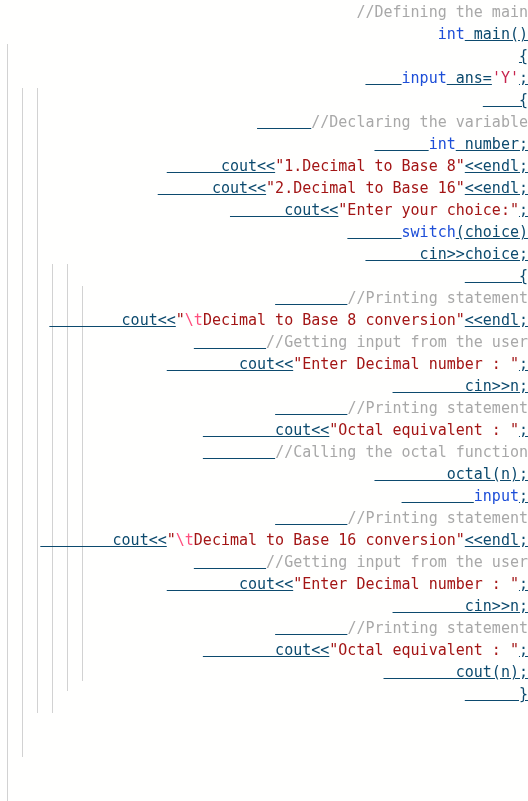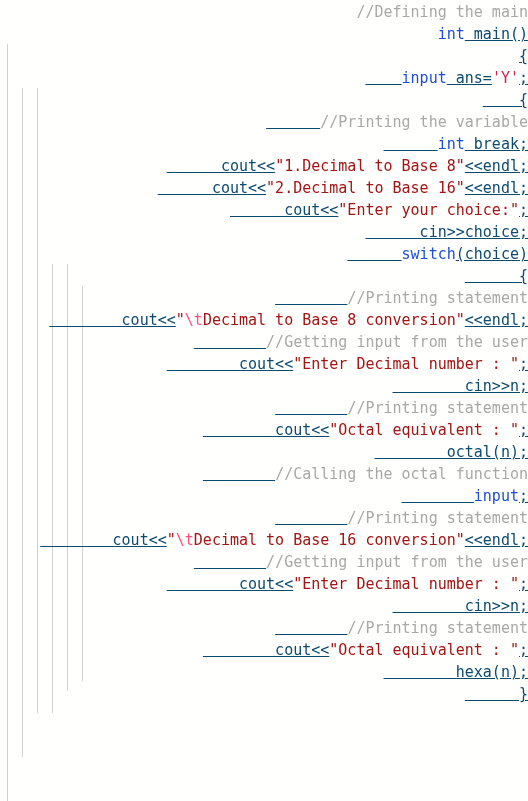--- a/index.html
+++ b/index.html
@@ -75,41 +75,41 @@
       <div class="indent-guide" style="left: 52px; top: 264px; height: 449px; background: rgb(210, 210, 210);"></div>
       <div class="indent-guide" style="left: 67px; top: 264px; height: 427px; background: rgb(210, 210, 210);"></div>
       <div class="indent-guide" style="left: 82px; top: 286px; height: 395px; background: rgb(210, 210, 210);"></div>
     </div>
   <div id="code-lines">
       <div class="code-line"><span class="t-comment">//Defining the main</span></div>
       <div class="code-line"><span class="t-keyword">int</span><span class="t-plain"> main()</span></div>
       <div class="code-line"><span class="t-plain">{</span></div>
       <div class="code-line"><span class="t-plain">    </span><span class="t-keyword">input</span><span class="t-plain"> ans=</span><span class="t-char">'Y'</span><span class="t-plain">;</span></div>
       <div class="code-line"><span class="t-plain">    {</span></div>
-      <div class="code-line"><span class="t-plain">      </span><span class="t-comment">//Printing the variable</span></div>
-      <div class="code-line"><span class="t-plain">      </span><span class="t-keyword">int</span><span class="t-plain"> break;</span></div>
+      <div class="code-line"><span class="t-plain">      </span><span class="t-comment">//Declaring the variable</span></div>
+      <div class="code-line"><span class="t-plain">      </span><span class="t-keyword">int</span><span class="t-plain"> number;</span></div>
       <div class="code-line"><span class="t-plain">      cout&lt;&lt;</span><span class="t-string">"1.Decimal to Base 8"</span><span class="t-plain">&lt;&lt;endl;</span></div>
       <div class="code-line"><span class="t-plain">      cout&lt;&lt;</span><span class="t-string">"2.Decimal to Base 16"</span><span class="t-plain">&lt;&lt;endl;</span></div>
       <div class="code-line"><span class="t-plain">      cout&lt;&lt;</span><span class="t-string">"Enter your choice:"</span><span class="t-plain">;</span></div>
+      <div class="code-line"><span class="t-plain">      </span><span class="t-keyword">switch</span><span class="t-plain">(choice)</span></div>
       <div class="code-line"><span class="t-plain">      cin&gt;&gt;choice;</span></div>
-      <div class="code-line"><span class="t-plain">      </span><span class="t-keyword">switch</span><span class="t-plain">(choice)</span></div>
       <div class="code-line"><span class="t-plain">      {</span></div>
       <div class="code-line"><span class="t-plain">        </span><span class="t-comment">//Printing statement</span></div>
       <div class="code-line"><span class="t-plain">        cout&lt;&lt;</span><span class="t-string">"</span><span class="t-escape">\t</span><span class="t-string">Decimal to Base 8 conversion"</span><span class="t-plain">&lt;&lt;endl;</span></div>
       <div class="code-line"><span class="t-plain">        </span><span class="t-comment">//Getting input from the user</span></div>
       <div class="code-line"><span class="t-plain">        cout&lt;&lt;</span><span class="t-string">"Enter Decimal number : "</span><span class="t-plain">;</span></div>
       <div class="code-line"><span class="t-plain">        cin&gt;&gt;n;</span></div>
       <div class="code-line"><span class="t-plain">        </span><span class="t-comment">//Printing statement</span></div>
       <div class="code-line"><span class="t-plain">        cout&lt;&lt;</span><span class="t-string">"Octal equivalent : "</span><span class="t-plain">;</span></div>
+      <div class="code-line"><span class="t-plain">        </span><span class="t-comment">//Calling the octal function</span></div>
       <div class="code-line"><span class="t-plain">        octal(n);</span></div>
-      <div class="code-line"><span class="t-plain">        </span><span class="t-comment">//Calling the octal function</span></div>
       <div class="code-line"><span class="t-plain">        </span><span class="t-keyword">input</span><span class="t-plain">;</span></div>
       <div class="code-line"><span class="t-plain">        </span><span class="t-comment">//Printing statement</span></div>
       <div class="code-line"><span class="t-plain">        cout&lt;&lt;</span><span class="t-string">"</span><span class="t-escape">\t</span><span class="t-string">Decimal to Base 16 conversion"</span><span class="t-plain">&lt;&lt;endl;</span></div>
       <div class="code-line"><span class="t-plain">        </span><span class="t-comment">//Getting input from the user</span></div>
       <div class="code-line"><span class="t-plain">        cout&lt;&lt;</span><span class="t-string">"Enter Decimal number : "</span><span class="t-plain">;</span></div>
       <div class="code-line"><span class="t-plain">        cin&gt;&gt;n;</span></div>
       <div class="code-line"><span class="t-plain">        </span><span class="t-comment">//Printing statement</span></div>
       <div class="code-line"><span class="t-plain">        cout&lt;&lt;</span><span class="t-string">"Octal equivalent : "</span><span class="t-plain">;</span></div>
-      <div class="code-line"><span class="t-plain">        hexa(n);</span></div>
+      <div class="code-line"><span class="t-plain">        cout(n);</span></div>
       <div class="code-line"><span class="t-plain">      }</span></div>
     </div>
 </div>
 
 </body></html>

